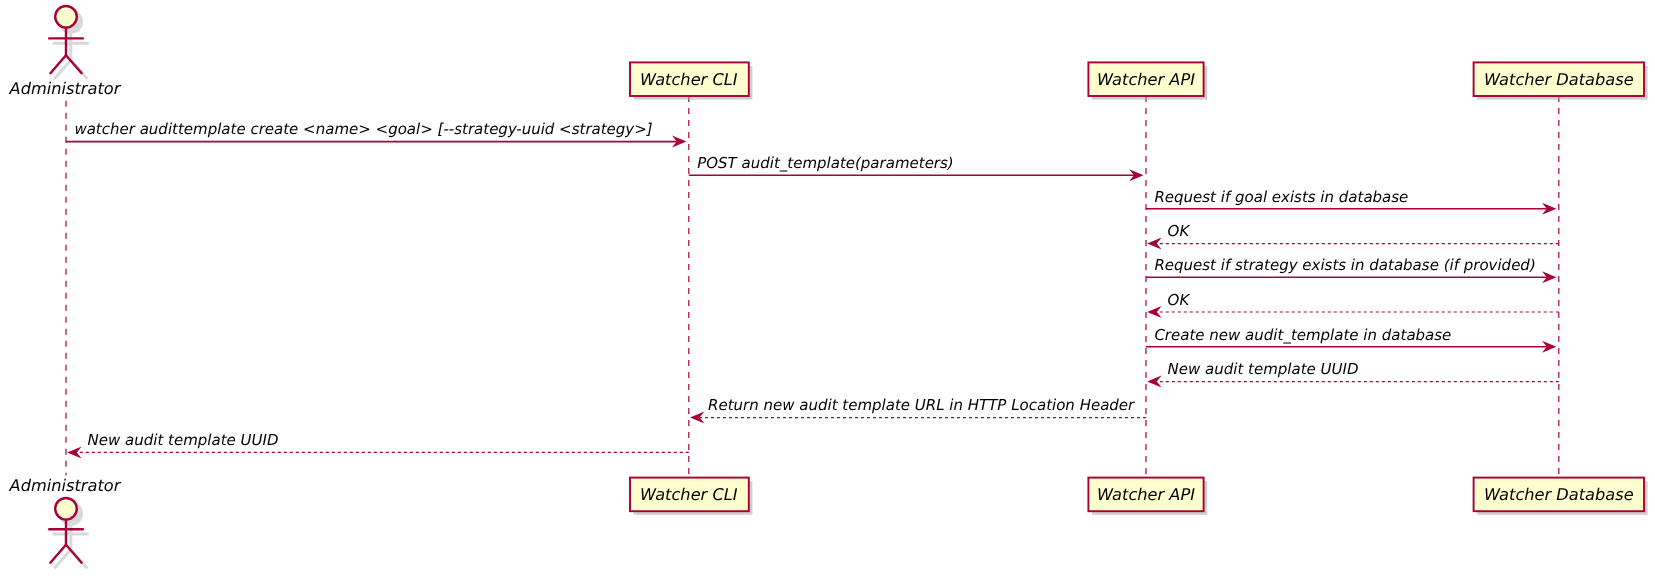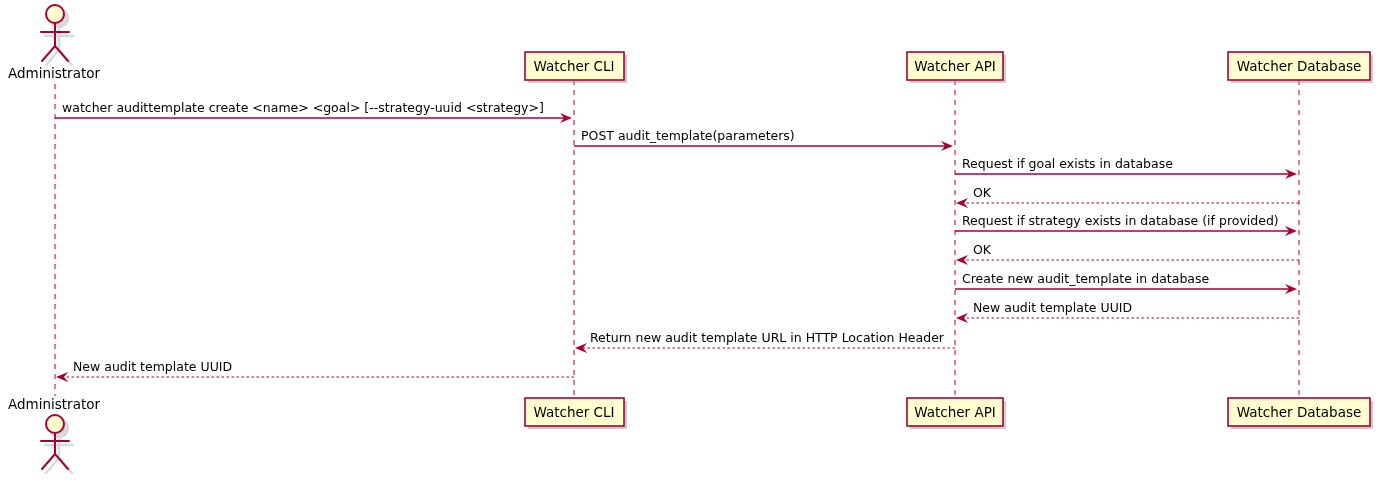--- a/index.html
+++ b/index.html
@@ -6,20 +6,21 @@
     margin: 0;
     padding: 0;
     background: #ffffff;
   }
   .diagram-wrap {
     position: relative;
     width: 1379px;
     height: 483px;
     background: var(--background, #fff);
     overflow: hidden;
+    font-style: italic;
   }
   svg text {
     font-family: "DejaVu Sans", "Liberation Sans", sans-serif;
     fill: var(--text, #000);
   }
   .msg-label  { font-size: 12.5px; }
   .box-label  { font-size: 13.5px; text-anchor: middle; }
   .actor-label{ font-size: 13.5px; }
   .lifeline {
     stroke: var(--border, #A80036);

